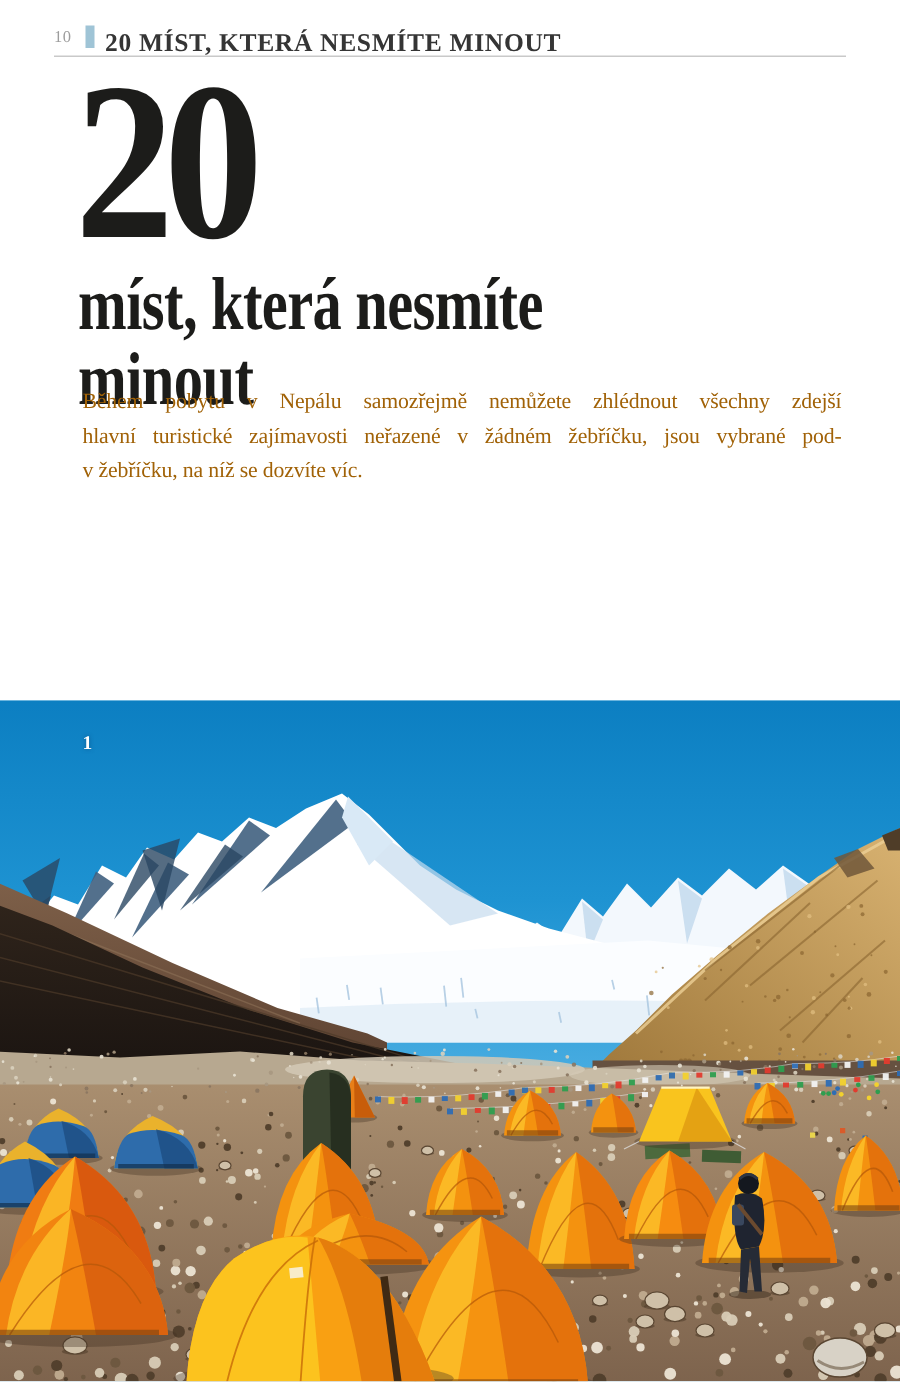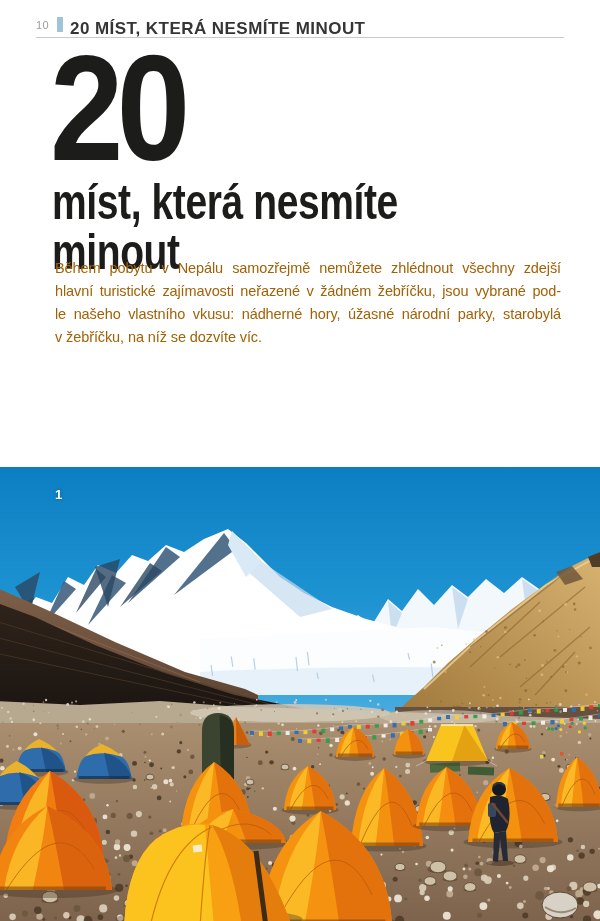--- a/index.html
+++ b/index.html
@@ -1,17 +1,17 @@
 <!DOCTYPE html>
 <html><head>
 <meta charset="utf-8">
 <style>
   html,body{margin:0;padding:0;background:#ffffff;}
   .page{position:relative;width:600px;height:921px;background:#fff;overflow:hidden;
-        font-family:Liberation Sans, sans-serif;}
+        font-family:Liberation Serif, serif;}
   
   .hdr-num{position:absolute;left:36px;top:19px;font-size:11px;color:#9d9d9d;letter-spacing:.3px;}
   .hdr-bar{position:absolute;left:57px;top:17px;width:6px;height:15px;background:#9fc4d6;}
   .hdr-title{position:absolute;left:70px;top:19px;font-size:17px;font-weight:bold;color:#353535;letter-spacing:.45px;}
   .hdr-rule{position:absolute;left:36px;top:37px;width:528px;height:1px;background:#c9c9c9;}
   
   .big-num{position:absolute;left:50px;top:33px;font-size:150px;line-height:1;font-weight:bold;
            color:#1c1c1a;letter-spacing:-.05em;transform:scaleX(.88);transform-origin:left top;}
   .sub-title{position:absolute;left:52px;top:177px;font-size:50px;line-height:1;font-weight:bold;
            color:#1c1c1a;letter-spacing:-.5px;transform:scaleX(.78);transform-origin:left top;}
@@ -34,21 +34,20 @@
   <span class="hdr-bar"></span>
   <span class="hdr-title">20 MÍST, KTERÁ NESMÍTE MINOUT</span>
   <div class="hdr-rule"></div>
 
   <div class="big-num">20</div>
   <div class="sub-title">míst, která nesmíte minout</div>
 
   <div class="intro" id="intro">
       <div class="intro-line">Během pobytu v Nepálu samozřejmě nemůžete zhlédnout všechny zdejší</div>
       <div class="intro-line">hlavní turistické zajímavosti neřazené v žádném žebříčku, jsou vybrané pod-</div>
-      <div class="intro-line">le našeho vlastního vkusu: nádherné hory, úžasné národní parky, starobylá</div>
       <div class="intro-line">v žebříčku, na níž se dozvíte víc.</div>
     </div>
 
   <figure class="photo" style="margin:0">
     <svg id="scene" width="600" height="454" viewBox="0 0 600 454">
         <defs>
           <linearGradient id="skyG" x1="0" y1="0" x2="0" y2="1">
             <stop offset="0" stop-color="#0b7ec1"></stop>
             <stop offset="0.55" stop-color="#1e93d2"></stop>
             <stop offset="1" stop-color="#46abe0"></stop>

